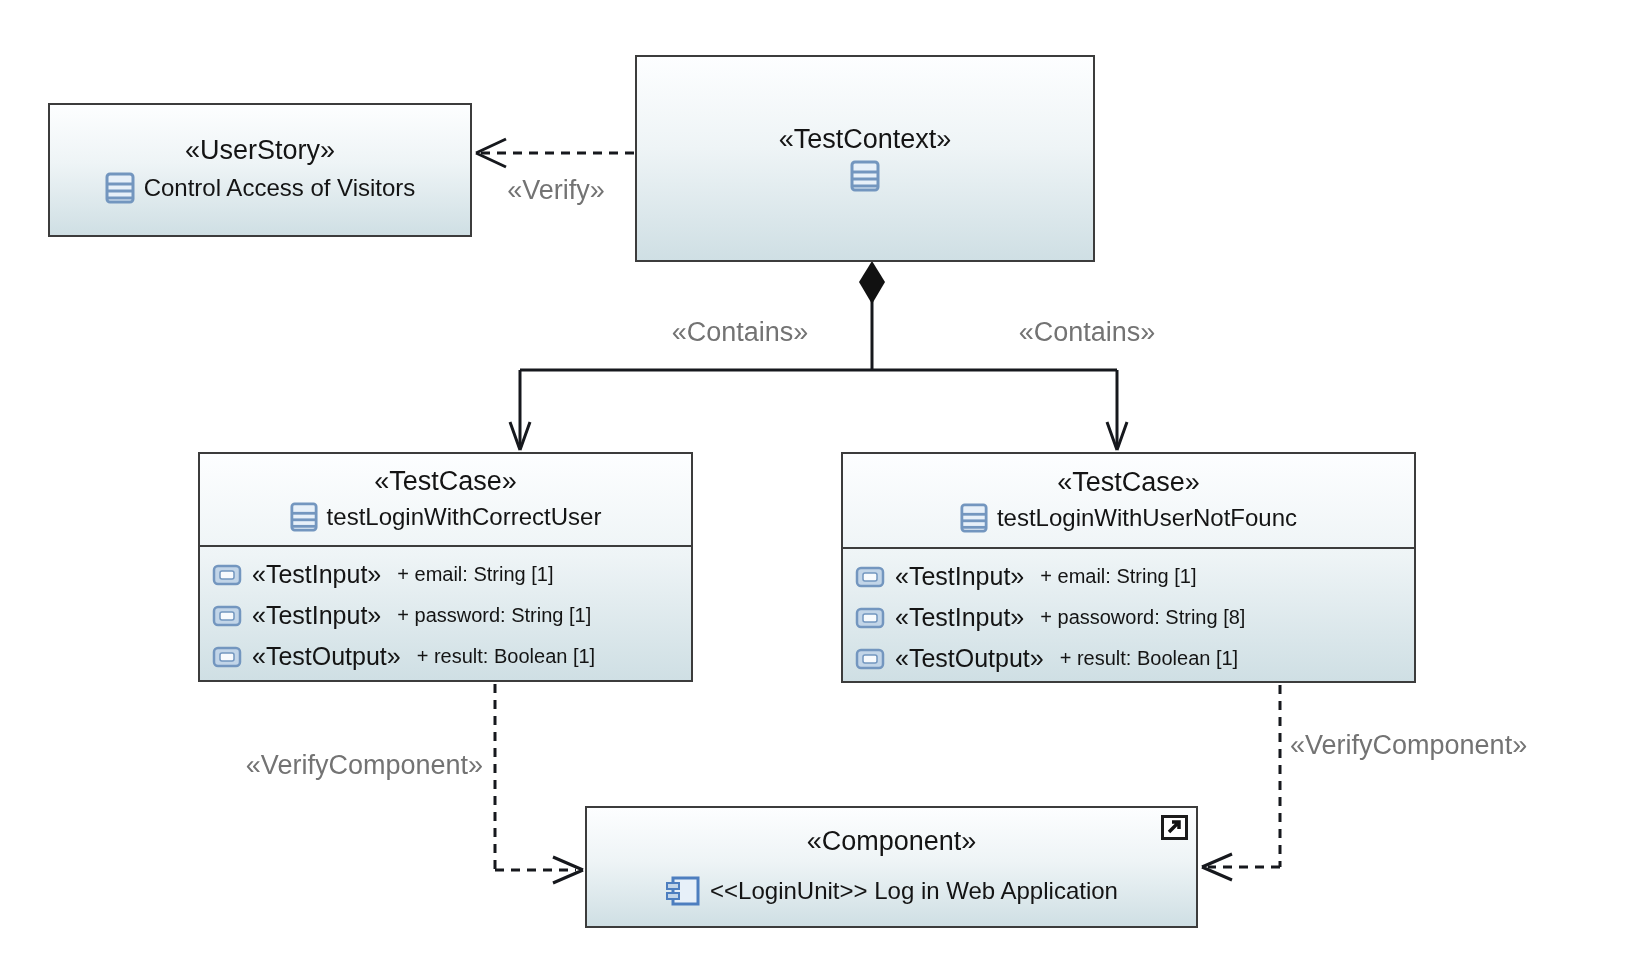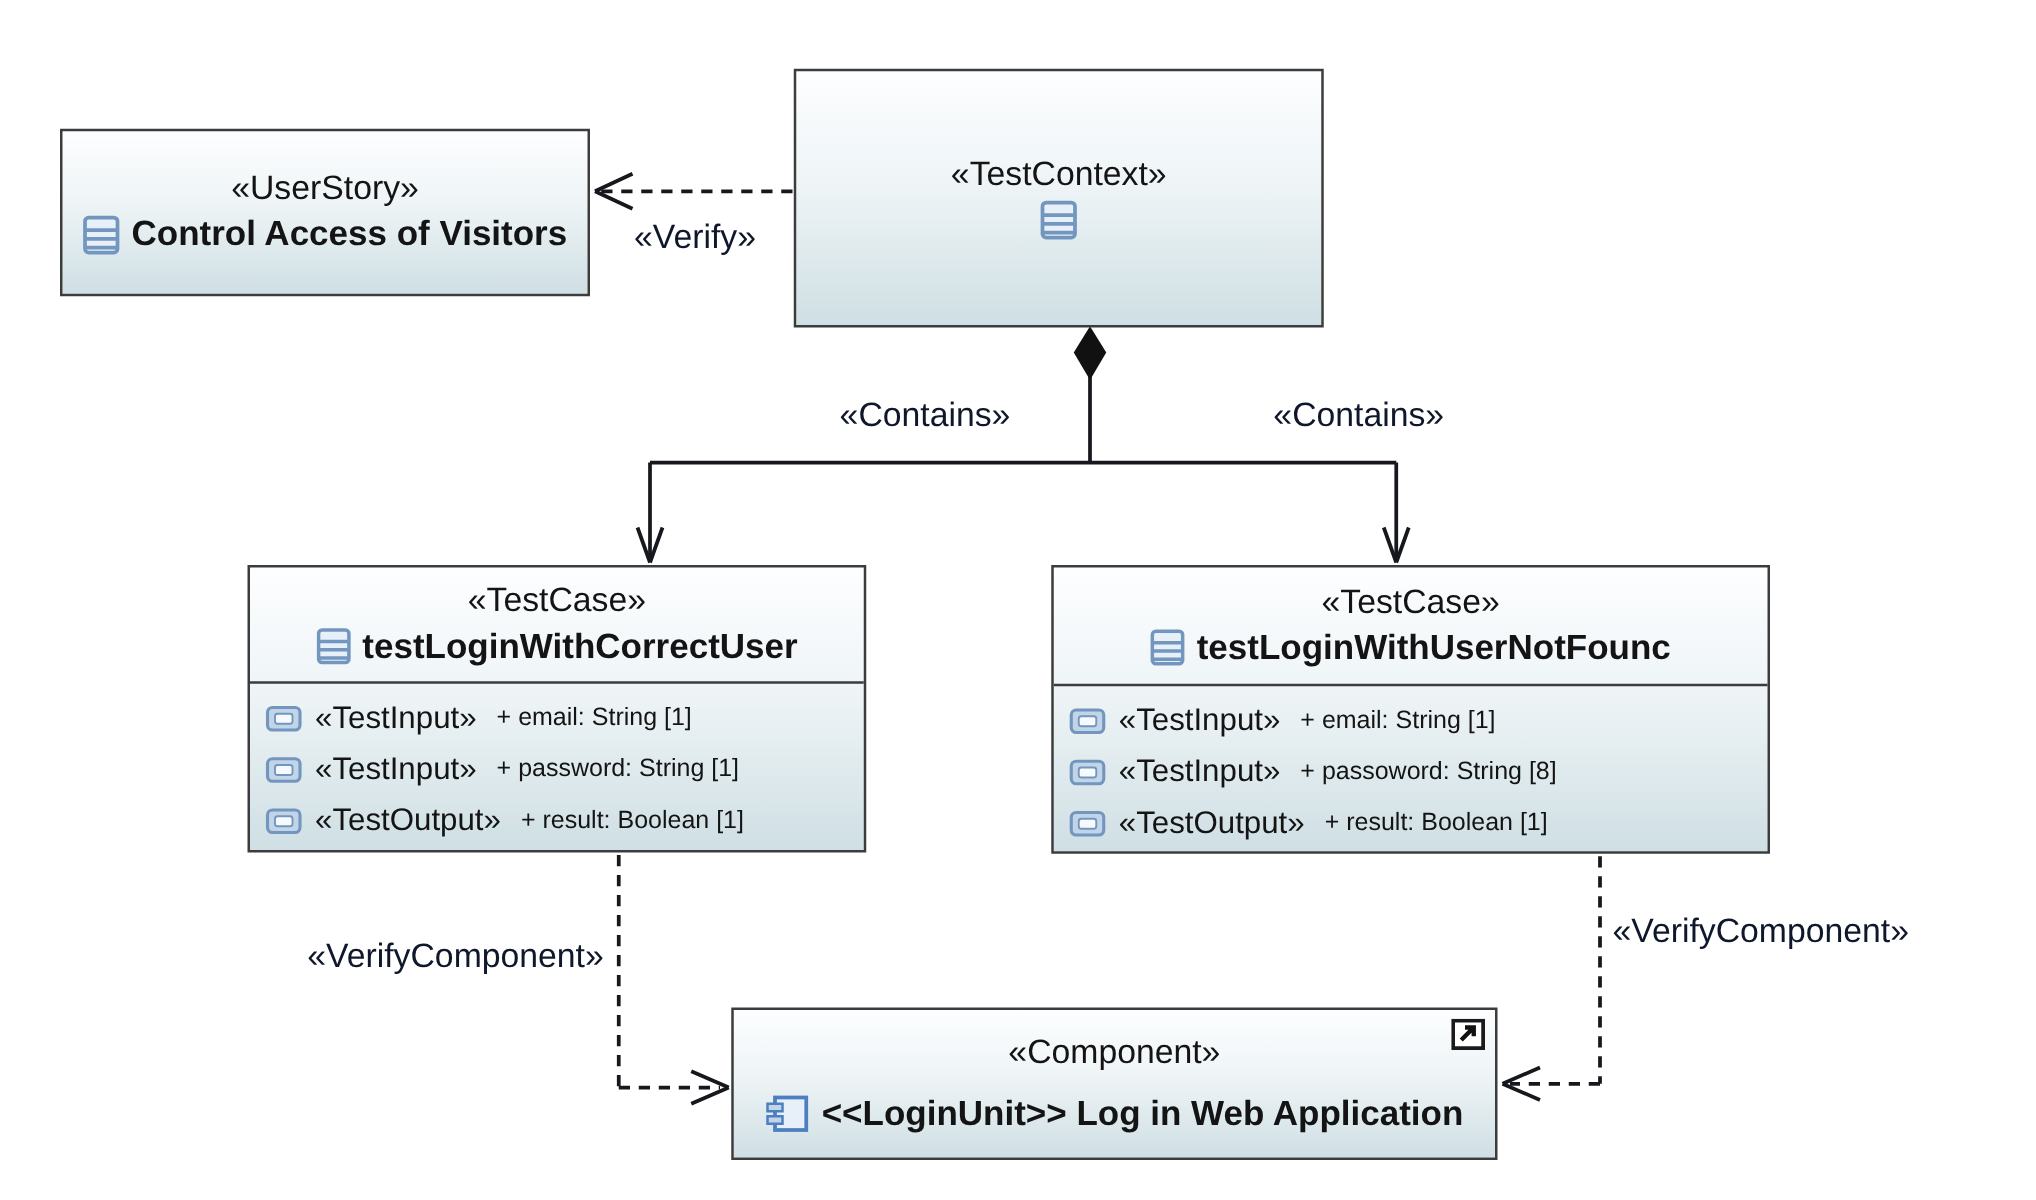--- a/index.html
+++ b/index.html
@@ -16,29 +16,29 @@
     background:linear-gradient(to bottom, #fdfeff 0%, #eef4f6 45%, #cfdfe4 100%);
     display:flex; flex-direction:column;
   }
   .head {
     flex:0 0 auto; display:flex; flex-direction:column; justify-content:center;
     align-items:center; gap:6px;
   }
   .head.fill { flex:1 1 auto; }
   .stereo { font-size:27px; line-height:1.1; text-align:center; }
   .name-row { display:flex; align-items:center; justify-content:center; gap:9px; }
-  .name { font-size:28px; line-height:1.1; white-space:nowrap;font-weight:bold; }
+  .name { font-size:24px; line-height:1.1; white-space:nowrap; }
 
   .attrs { flex:1 1 auto; border-top:2px solid #3c3c3c; padding:7px 0 0 12px; }
   .attr-row { display:flex; align-items:center; height:41px; gap:10px; white-space:nowrap; }
   .attr-stereo { font-size:25px; }
   .attr-text { font-size:20px; margin-left:6px; }
 
   .edge-label {
-    position:absolute; font-size:27px; white-space:nowrap; color:#0f172a;
+    position:absolute; font-size:27px; white-space:nowrap; color:#737373;
   }
   .center-anchor { transform:translate(-50%,-50%); }
   .right-anchor  { transform:translate(-100%,-50%); }
   .left-anchor   { transform:translate(0,-50%); }
 
   .corner-icon { position:absolute; top:7px; right:8px; }
   .icon { display:inline-flex; align-items:center; }
 </style>
 </head>
 <body>
@@ -80,21 +80,21 @@
             <line x1="3" y1="12" x2="27" y2="12" stroke="#7396bf" stroke-width="3"></line>
             <line x1="3" y1="19" x2="27" y2="19" stroke="#7396bf" stroke-width="3"></line>
             <line x1="3" y1="26" x2="27" y2="26" stroke="#7396bf" stroke-width="3"></line>
           </svg>
         </span>
         <span class="name">Control Access of Visitors</span>
       </div>
     </div>
   </div>
 
-  <div class="node" style="left:635px; top:55px; width:424px; height:207px;">
+  <div class="node" style="left:635px; top:55px; width:460px; height:207px;">
     <div class="head fill">
       <div class="stereo">«TestContext»</div>
       <div class="name-row">
         <span class="icon">
           <svg width="30" height="32" viewBox="0 0 30 32">
             <rect x="2" y="2" width="26" height="28" rx="3" fill="#e7f0f9" stroke="#7396bf" stroke-width="3"></rect>
             <line x1="3" y1="12" x2="27" y2="12" stroke="#7396bf" stroke-width="3"></line>
             <line x1="3" y1="19" x2="27" y2="19" stroke="#7396bf" stroke-width="3"></line>
             <line x1="3" y1="26" x2="27" y2="26" stroke="#7396bf" stroke-width="3"></line>
           </svg>

